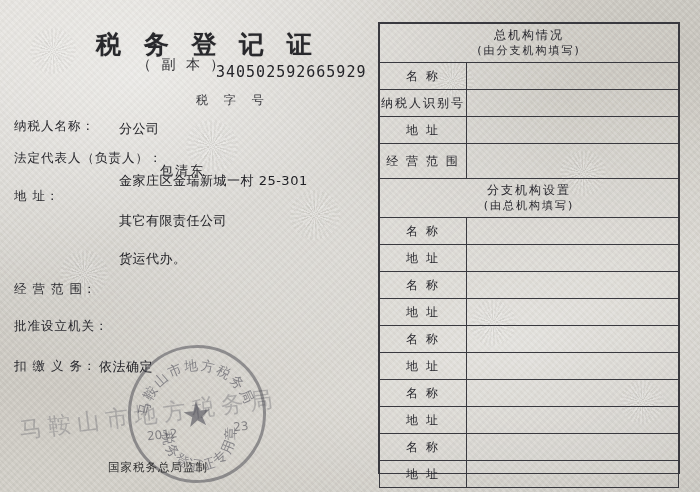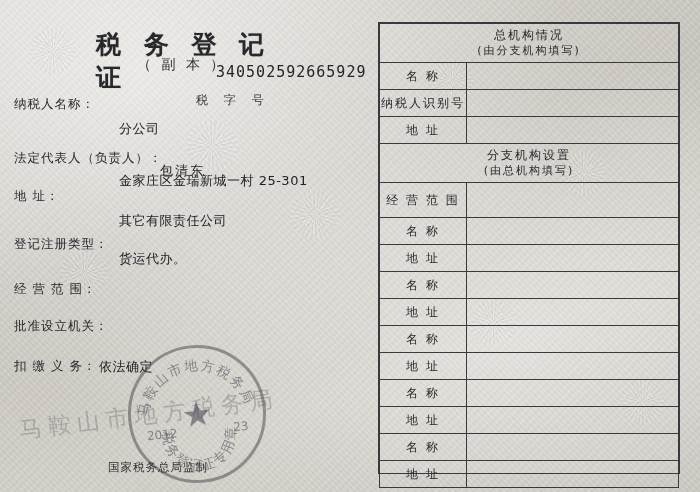--- a/index.html
+++ b/index.html
@@ -31,21 +31,21 @@
     background:
       repeating-conic-gradient(rgba(255,255,255,0.35) 0deg 6deg, rgba(140,140,135,0.18) 6deg 12deg);
     opacity:.35;pointer-events:none;
   }
   .rosette:after{
     content:"";position:absolute;inset:22%;border-radius:50%;
     background:repeating-conic-gradient(rgba(255,255,255,0.5) 0deg 9deg, rgba(120,120,115,0.2) 9deg 18deg);
   }
 
   
-  #left{position:absolute;left:0;top:0;width:308px;height:492px;}
+  #left{position:absolute;left:0;top:0;width:308px;height:492px;padding-left:44px;}
   .title{
     position:absolute;left:96px;top:28px;
     font-family:"DejaVu Sans","Liberation Sans",sans-serif;
     font-size:25px;font-weight:700;letter-spacing:7px;color:#2a2a2e;
     text-shadow:0 0 1px rgba(0,0,0,.35);
   }
   .subttl{
     position:absolute;left:137px;top:56px;
     font-size:14px;letter-spacing:3px;color:#2f2f33;
   }
@@ -123,30 +123,29 @@
   <div class="rosette" style="left:470px;top:300px;width:46px;height:46px;"></div>
   <div class="rosette" style="left:620px;top:380px;width:44px;height:44px;"></div>
 
   <div id="left">
 
     <div class="title">税 务 登 记 证</div>
     <div class="subttl">（ 副  本 ）</div>
     <div class="num-label">税  字  号</div>
     <div class="num-val">340502592665929</div>
 
-    <div class="row" style="top:96px;">纳税人名称：</div>
+    <div class="row" style="top:118px;">纳税人名称：</div>
     <div class="val2" style="top:120px;">分公司</div>
 
     <div class="row" style="top:150px;">法定代表人（负责人）：</div>
     <div class="valsig" style="top:148px;margin-top:14px;">包清东</div>
 
     <div class="row" style="top:188px;">地       址：</div>
     <div class="val" style="top:172px;">金家庄区金瑞新城一村 25-301</div>
 
-    <div class="row" style="top:236px;">登记注册类型：</div>
     <div class="val" style="top:212px;">其它有限责任公司</div>
 
     <div class="row" style="top:274px;margin-top:7px;">经 营 范 围：</div>
     <div class="val" style="top:250px;">货运代办。</div>
 
     <div class="row" style="top:318px;">批准设立机关：</div>
     <div class="val" style="top:318px;"></div>
 
     <div class="row" style="top:358px;">扣 缴 义 务：</div>
     <div class="val" style="left:99px;top:358px;">依法确定</div>
@@ -186,32 +185,32 @@
       </tr>
       <tr>
         <td class="lbl tight">纳税人识别号</td>
         <td class="fill"></td>
       </tr>
       <tr>
         <td class="lbl">地    址</td>
         <td class="fill"></td>
       </tr>
       <tr>
+        <td class="lbl" style="height:34px;">经 营 范 围</td>
+        <td class="fill"></td>
+      </tr>
+
+      <tr>
         <td class="hdr" colspan="2">
           <span class="cellwrap">分支机构设置</span>
           <span class="sub">(由总机构填写)</span>
         </td>
       </tr>
 
       <tr>
-        <td class="lbl" style="height:34px;">经 营 范 围</td>
-        <td class="fill"></td>
-      </tr>
-
-      <tr>
         <td class="lbl">名    称</td>
         <td class="fill"></td>
       </tr>
       <tr>
         <td class="lbl">地    址</td>
         <td class="fill"></td>
       </tr>
       <tr>
         <td class="lbl">名    称</td>
         <td class="fill"></td>

